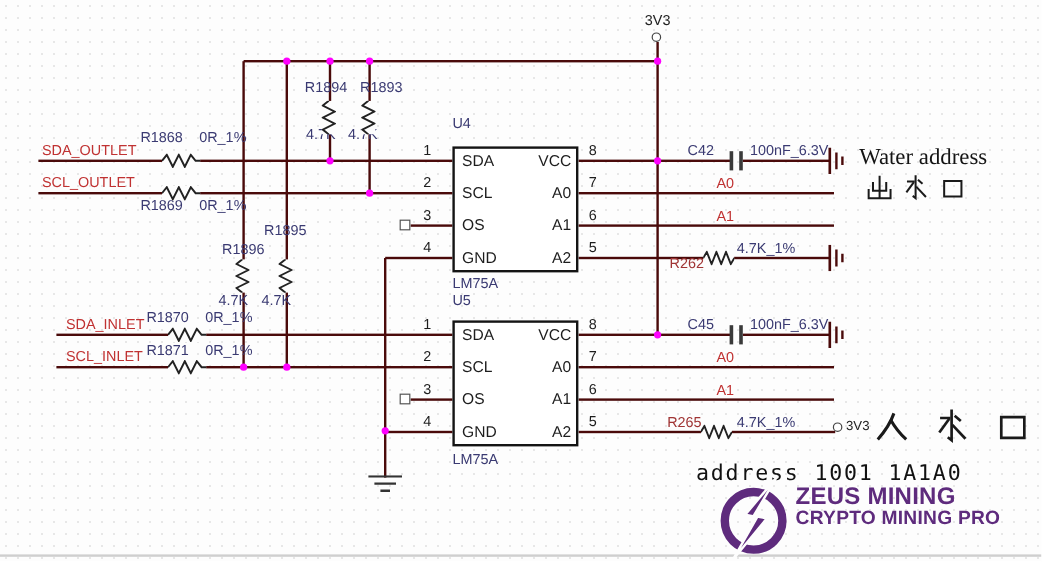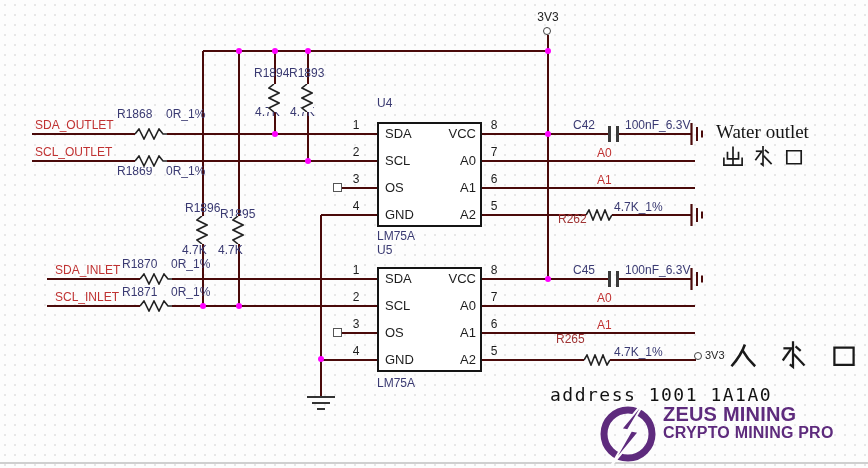--- a/index.html
+++ b/index.html
@@ -200,52 +200,52 @@
   <span class="lbl navy" style="left:117px;top:108px">R1868</span>
   <span class="lbl navy" style="left:166px;top:108px">0R_1%</span>
   <span class="lbl navy" style="left:117px;top:165px">R1869</span>
   <span class="lbl navy" style="left:166px;top:165px">0R_1%</span>
   <span class="lbl navy" style="left:122px;top:258px">R1870</span>
   <span class="lbl navy" style="left:171px;top:258px">0R_1%</span>
   <span class="lbl navy" style="left:122px;top:286px">R1871</span>
   <span class="lbl navy" style="left:171px;top:286px">0R_1%</span>
 
   <span class="lbl navy" style="left:254px;top:67px">R1894</span>
-  <span class="lbl navy" style="left:289px;top:67px">R1893</span>
+  <span class="lbl navy" style="left:300px;top:67px">R1893</span>
   <span class="lbl navy" style="left:255px;top:106px">4.7K</span>
   <span class="lbl navy" style="left:290px;top:106px">4.7K</span>
   <span class="lbl navy" style="left:185px;top:202px">R1896</span>
-  <span class="lbl navy" style="left:220px;top:208px">R1895</span>
+  <span class="lbl navy" style="left:220px;top:186px">R1895</span>
   <span class="lbl navy" style="left:182px;top:244px">4.7K</span>
   <span class="lbl navy" style="left:218px;top:244px">4.7K</span>
 
   <span class="lbl navy" style="left:573px;top:119px">C42</span>
   <span class="lbl navy" style="left:625px;top:119px">100nF_6.3V</span>
   <span class="lbl navy" style="left:573px;top:264px">C45</span>
   <span class="lbl navy" style="left:625px;top:264px">100nF_6.3V</span>
 
   <span class="lbl maroon" style="left:558px;top:213px">R262</span>
   <span class="lbl navy" style="left:614px;top:201px">4.7K_1%</span>
-  <span class="lbl maroon" style="left:556px;top:333px">R265</span>
+  <span class="lbl maroon" style="left:556px;top:346px">R265</span>
   <span class="lbl navy" style="left:614px;top:346px">4.7K_1%</span>
 
   <span class="lbl red" style="left:35px;top:119px">SDA_OUTLET</span>
   <span class="lbl red" style="left:35px;top:146px">SCL_OUTLET</span>
   <span class="lbl red" style="left:55px;top:264px">SDA_INLET</span>
   <span class="lbl red" style="left:55px;top:291px">SCL_INLET</span>
   <span class="lbl red" style="left:597px;top:147px">A0</span>
   <span class="lbl red" style="left:597px;top:174px">A1</span>
   <span class="lbl red" style="left:597px;top:292px">A0</span>
   <span class="lbl red" style="left:597px;top:319px">A1</span>
 
   <span class="lbl" style="left:534px;top:11px;width:28px;text-align:center">3V3</span>
   <span class="lbl" style="left:705px;top:349px;font-size:11px">3V3</span>
 
-  <span class="serif" style="left:716px;top:121px">Water outlet</span>
-  <span class="mono" style="left:550px;top:384px">address 1001 1A1A0</span>
+  <span class="serif" style="left:716px;top:121px">Water address</span>
+  <span class="mono" style="left:580px;top:384px">address 1001 1A1A0</span>
 
   <span class="hanzi" role="img" style="left:721px;top:145px" aria-label="出水口">
     <svg width="24" height="24" viewBox="0 0 100 100" style="margin-right:2px">
         <g stroke="#1a1a1a" stroke-width="7" fill="none">
           <path d="M50 6 V84"></path>
           <path d="M27 28 V58 H73 V28"></path>
           <path d="M12 52 V84 H88 V52"></path>
         </g>
       </svg>
     <svg width="24" height="24" viewBox="0 0 100 100" style="margin-right:2px">

